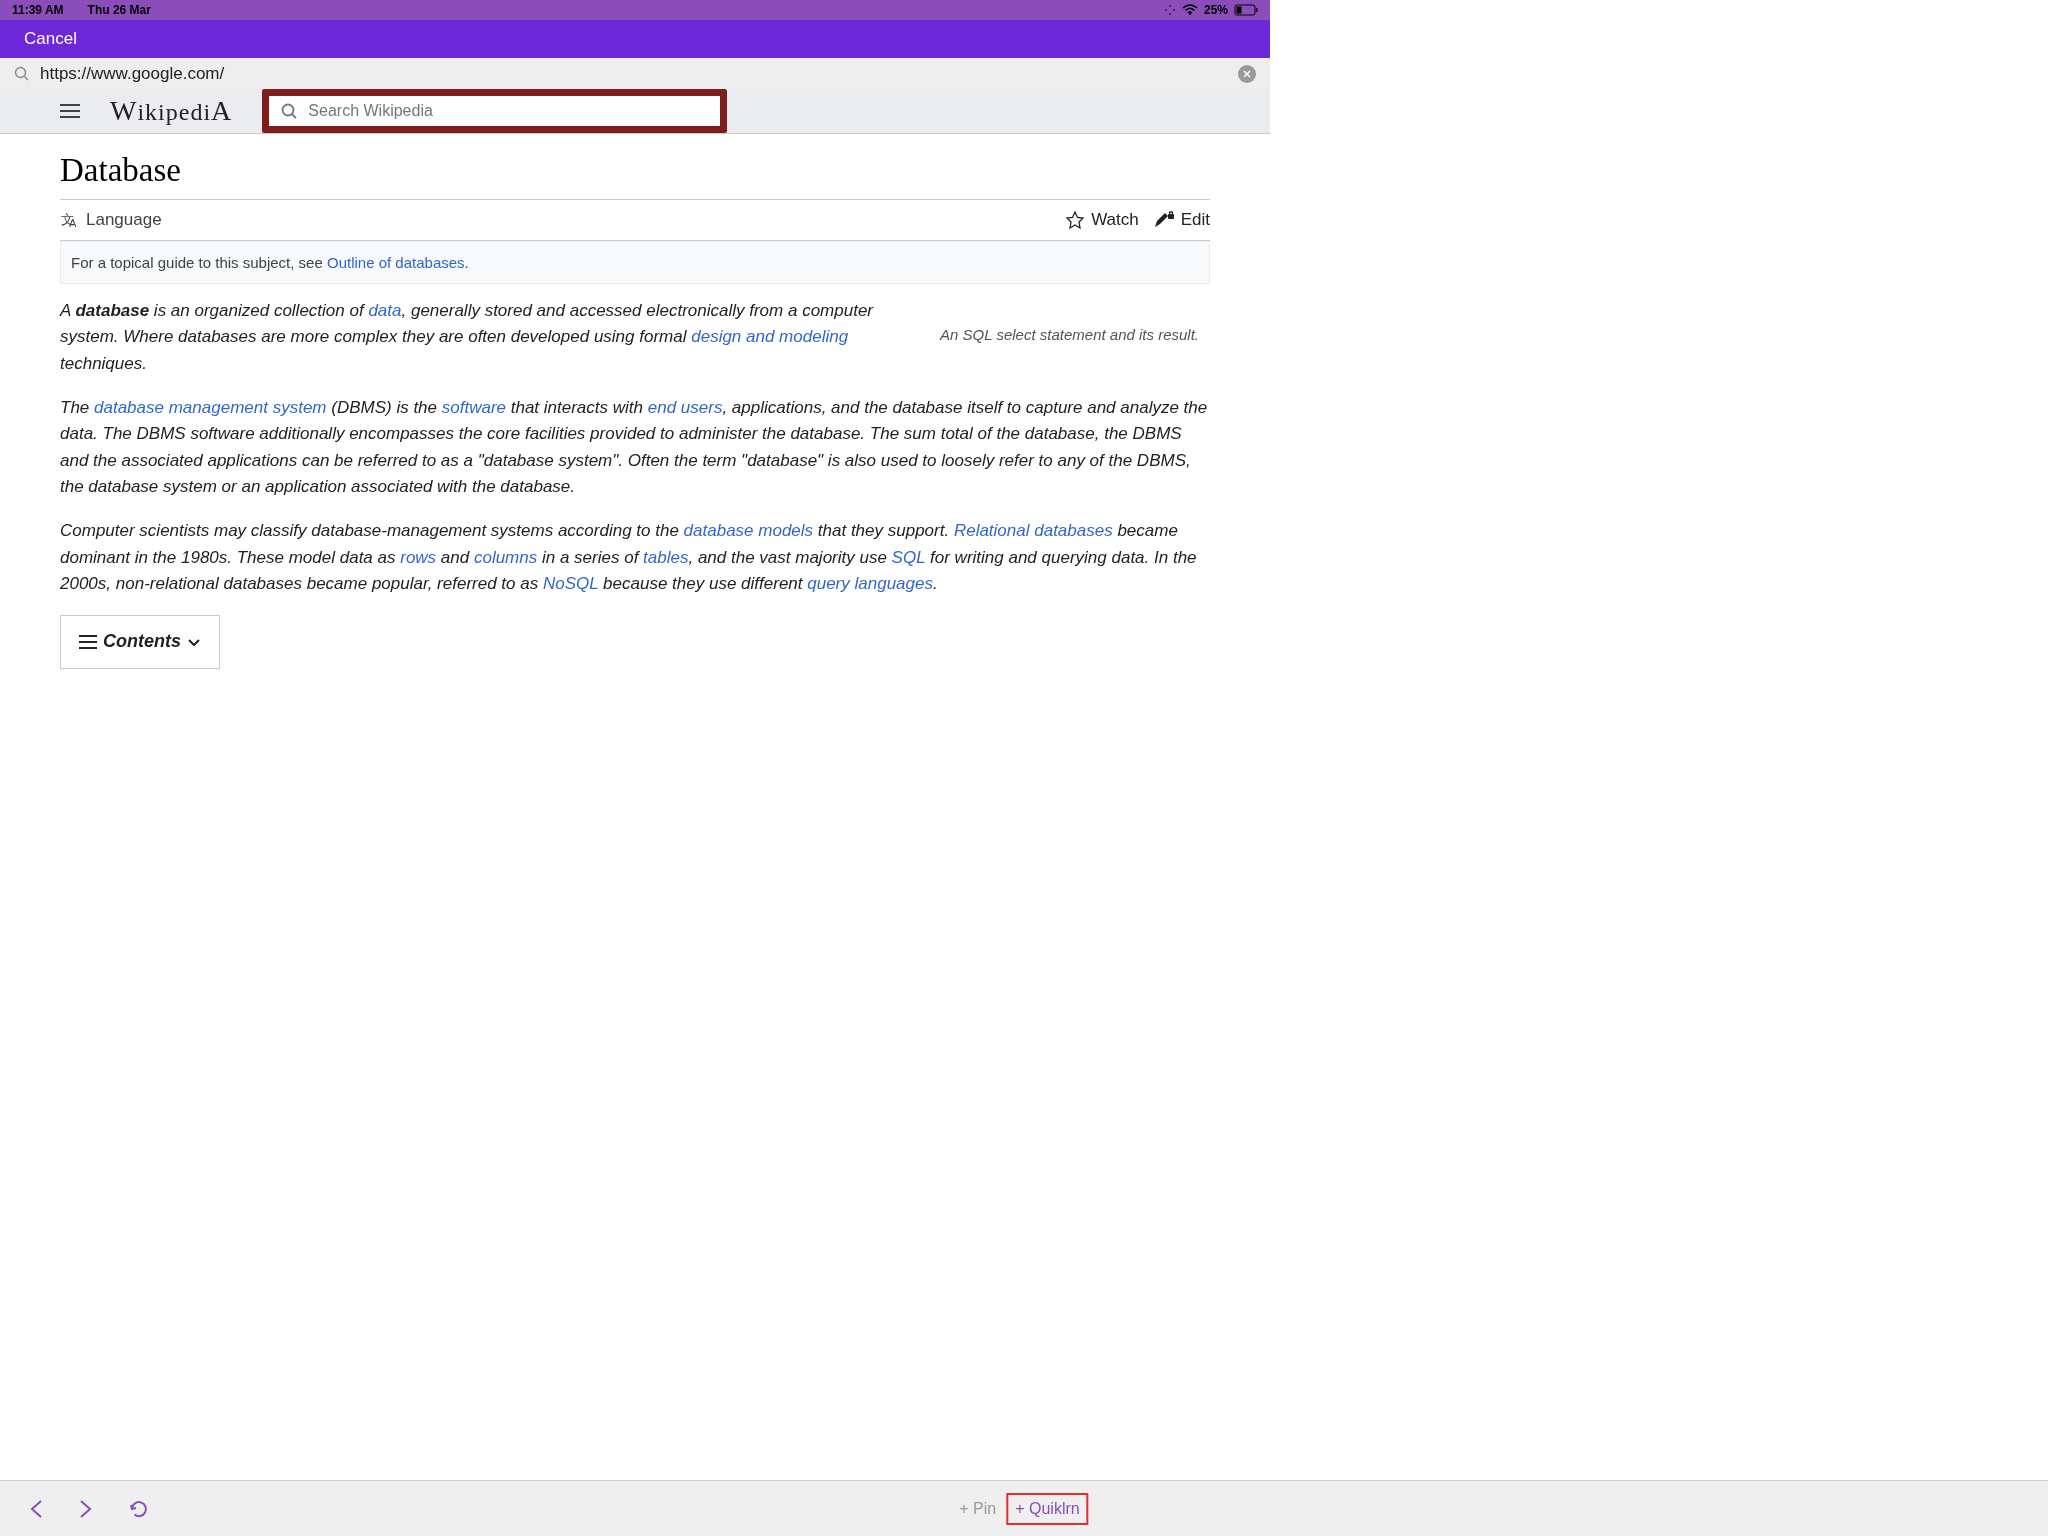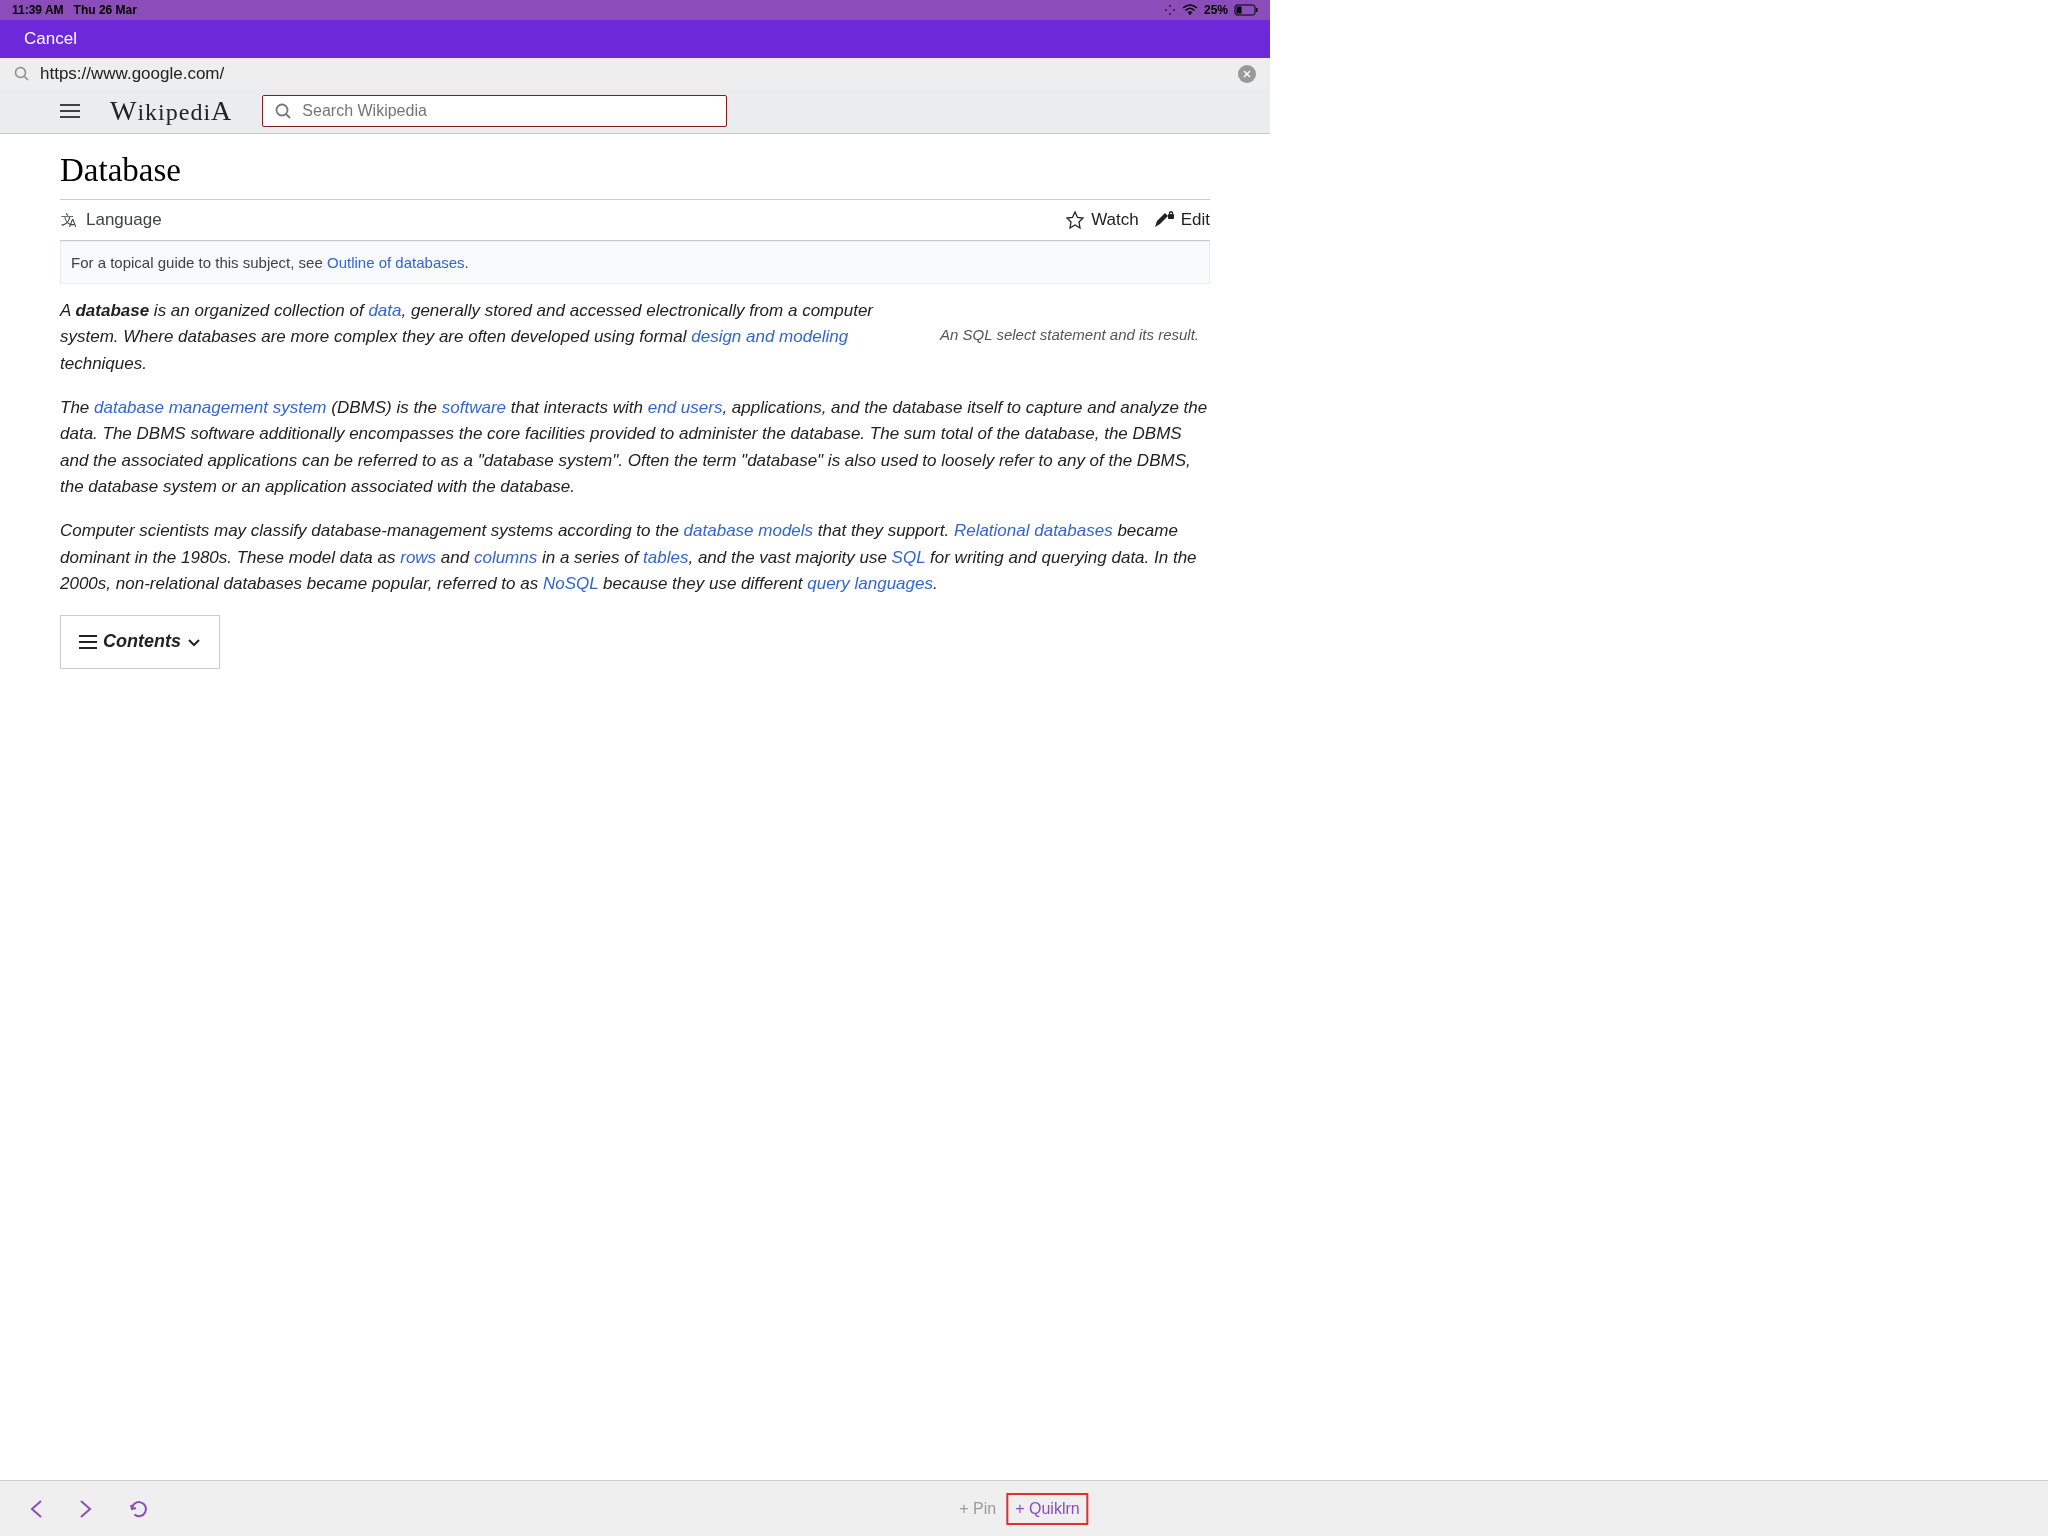--- a/index.html
+++ b/index.html
@@ -1,35 +1,35 @@
 <!DOCTYPE html>
 <html><head>
   <meta charset="utf-8">
   <style>
     * { margin: 0; padding: 0; box-sizing: border-box; }
     body { font-family: -apple-system, BlinkMacSystemFont, "Segoe UI", sans-serif; background: #fff; overflow: hidden; width: 1270px; height: 952px; }
     
     .status-bar { background: #8b4dba; height: 20px; display: flex; justify-content: space-between; align-items: center; padding: 0 12px; font-size: 12px; font-weight: 600; color: #000; }
-    .status-left { display: flex; gap: 10px; }
+    .status-left { display: flex; gap: 24px; }
     .status-right { display: flex; align-items: center; gap: 6px; }
     
     .top-bar { background: #6d28d9; height: 38px; display: flex; align-items: center; padding: 0 24px; }
     .cancel-btn { color: #fff; font-size: 17px; font-weight: 400; }
     
     .url-bar { background: #eeeeee; height: 31px; display: flex; align-items: center; padding: 0 14px; gap: 10px; }
     .url-search-icon { color: #8a8a8a; flex-shrink: 0; }
     .url-input { flex: 1; border: none; background: transparent; font-size: 17px; color: #222; outline: none; }
     .url-clear { width: 18px; height: 18px; background: #999; border-radius: 50%; display: flex; align-items: center; justify-content: center; flex-shrink: 0; }
     
     .wiki-header { background: #eaecf0; height: 45px; display: flex; align-items: center; padding: 0 60px; gap: 30px; border-bottom: 1px solid #c8ccd1; }
     .hamburger { display: flex; flex-direction: column; gap: 4px; }
     .hamburger span { width: 20px; height: 2px; background: #404244; }
     .wiki-logo { font-family: "Hoefler Text", "Linux Libertine", Georgia, serif; font-size: 24px; letter-spacing: 1px; color: #222; }
     .wiki-logo .w { font-size: 28px; }
-    .wiki-search-box { background: #fff; border: 1px solid #7f1d1d; border-radius: 2px; display: flex; align-items: center; padding: 6px 12px; width: 465px; gap: 10px; }
+    .wiki-search-box { background: #fff; border: 7px solid #7f1d1d; border-radius: 2px; display: flex; align-items: center; padding: 6px 12px; width: 465px; gap: 10px; }
     .wiki-search-input { border: none; outline: none; font-size: 16px; color: #72777d; flex: 1; }
     
     .content { padding: 18px 60px 0 60px; }
     .page-title { font-family: "Linux Libertine", Georgia, serif; font-size: 33px; font-weight: normal; border-bottom: 1px solid #c8ccd1; padding-bottom: 10px; margin-bottom: 10px; }
     
     .action-bar { display: flex; justify-content: space-between; align-items: center; border-bottom: 1px solid #c8ccd1; padding-bottom: 10px; }
     .action-left { display: flex; align-items: center; gap: 8px; color: #404244; font-size: 17px; }
     .action-right { display: flex; align-items: center; gap: 14px; color: #222; font-size: 17px; }
     .action-item { display: flex; align-items: center; gap: 6px; }
     

